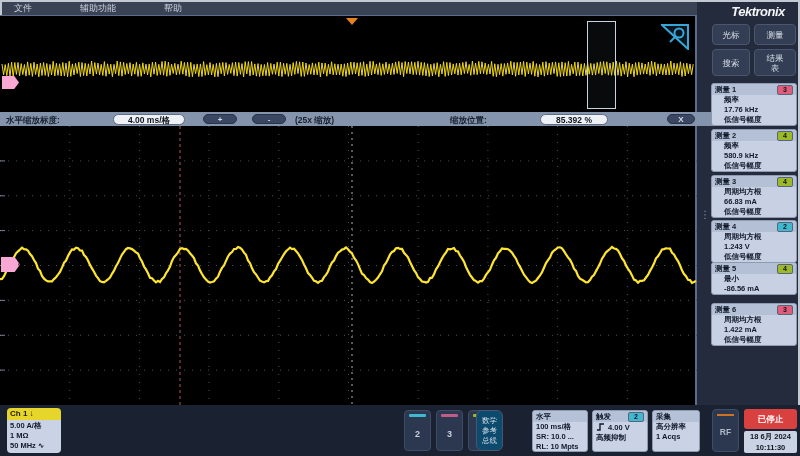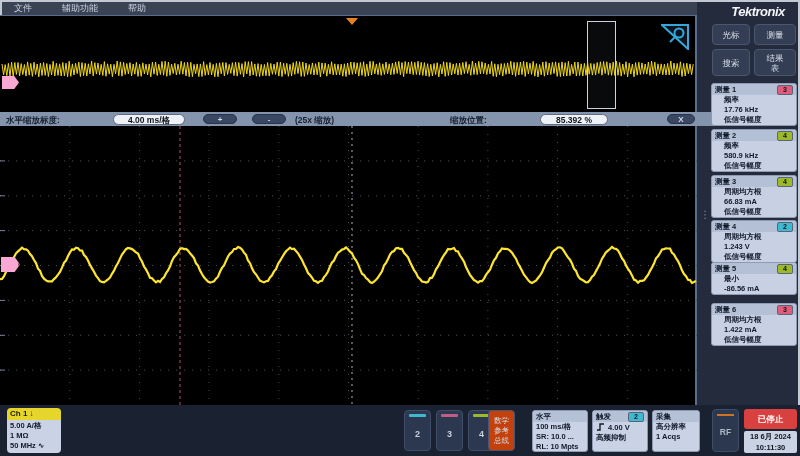--- a/index.html
+++ b/index.html
@@ -4,21 +4,21 @@
 <style>
   * { margin:0; padding:0; box-sizing:border-box; }
   html,body { background:#10151f; }
   .root{
     position:relative; width:800px; height:456px; overflow:hidden;
     background:#232b3c; font-family:"Liberation Sans", sans-serif;
     box-shadow: inset 0 0 0 2px #c3c9d3;
   }
   
   .menubar{ position:absolute; left:2px; top:2px; width:695px; height:13px;
-    background:#3a4354; display:flex; align-items:center; gap:30px; padding-left:12px; }
+    background:#3a4354; display:flex; align-items:center; gap:48px; padding-left:12px; }
   .menubar span{ font-size:9px; color:#ccd3e0; cursor:default; }
   .logo{ position:absolute; left:718px; top:4px; width:80px; height:14px;
     color:#f2f4f8; font-size:13px; font-weight:bold; font-style:italic;
     letter-spacing:-0.5px; text-align:center; }
   
   .overview{ position:absolute; left:0; top:15px; width:697px; height:97px;
     background:#000; border-right:2px solid #5b6c8e; border-top:1px solid #5b6c8e; }
   .trig-marker{ position:absolute; width:0; height:0;
     border-left:6px solid transparent; border-right:6px solid transparent;
     border-top:7px solid #e8821e; }
@@ -235,21 +235,21 @@
     </div>
     <div class="chbtn" style="left:436px;">
       <div class="bar" style="background-color: rgb(192, 92, 136);"></div>
       <div class="n">3</div>
     </div>
     <div class="chbtn" style="left:468px;">
       <div class="bar" style="background-color: rgb(155, 185, 40);"></div>
       <div class="n">4</div>
     </div>
 
-    <div class="sbtn" style="left:488px; top:5px; width:27px; height:41px; font-size:7.5px; background:#c2410c;">数学
+    <div class="sbtn" style="left:476px; top:5px; width:27px; height:41px; font-size:7.5px; background:#0c4a6e;border-radius:6px;">数学
 参考
 总线</div>
 
     <div class="lpanel" style="left:532px; width:56px;">
       <div class="lph">
           <span>水平</span>
         </div>
       <div class="lpl">100 ms/格</div>
       <div class="lpl">SR: 10.0 ...</div>
       <div class="lpl">RL: 10 Mpts</div>

